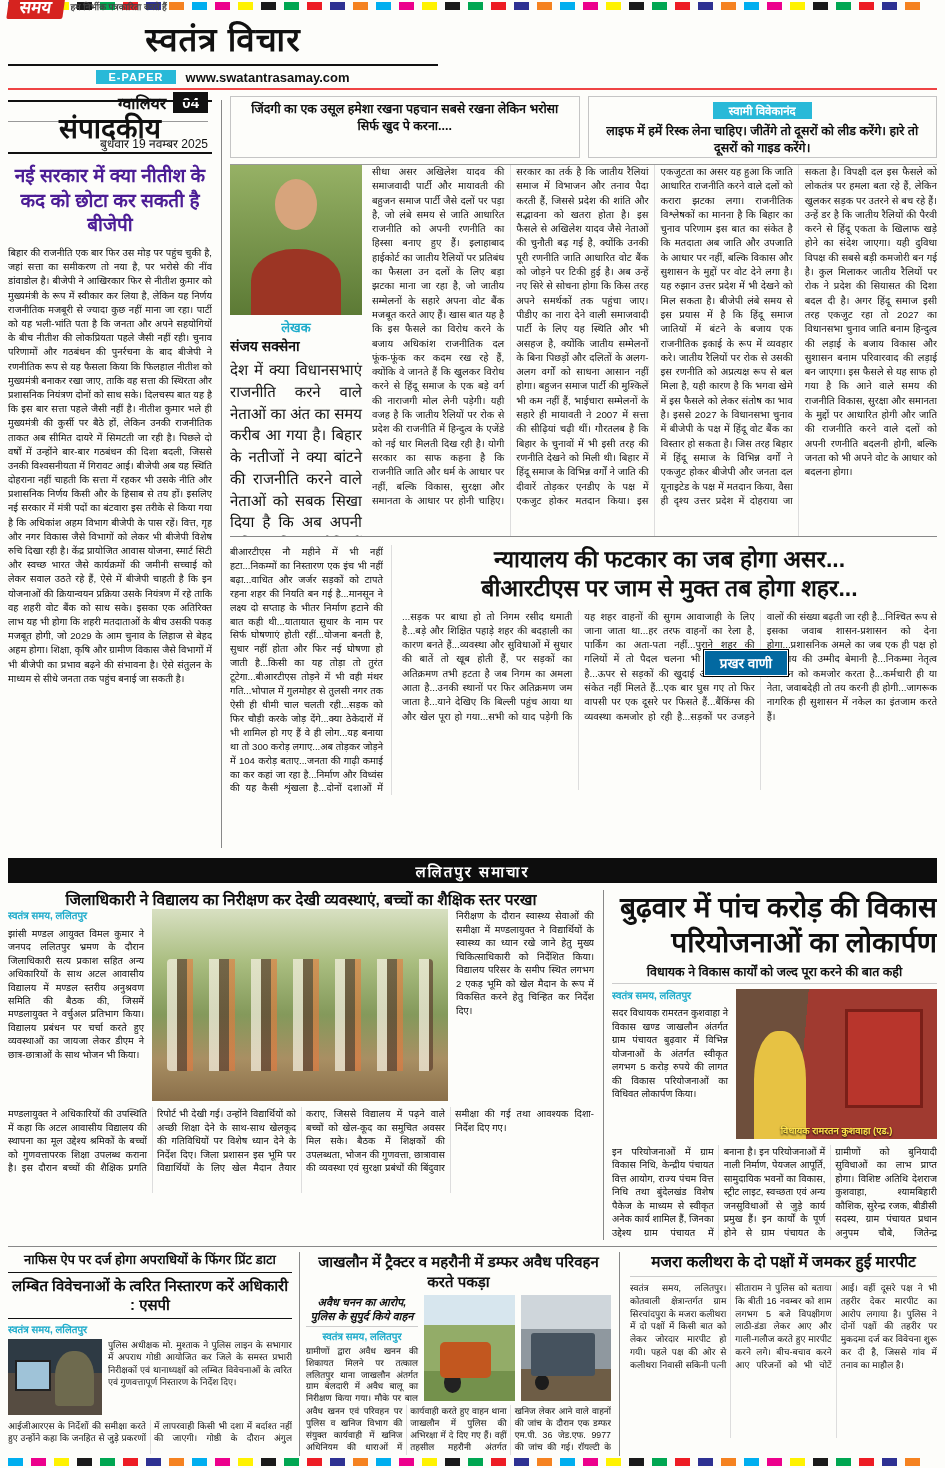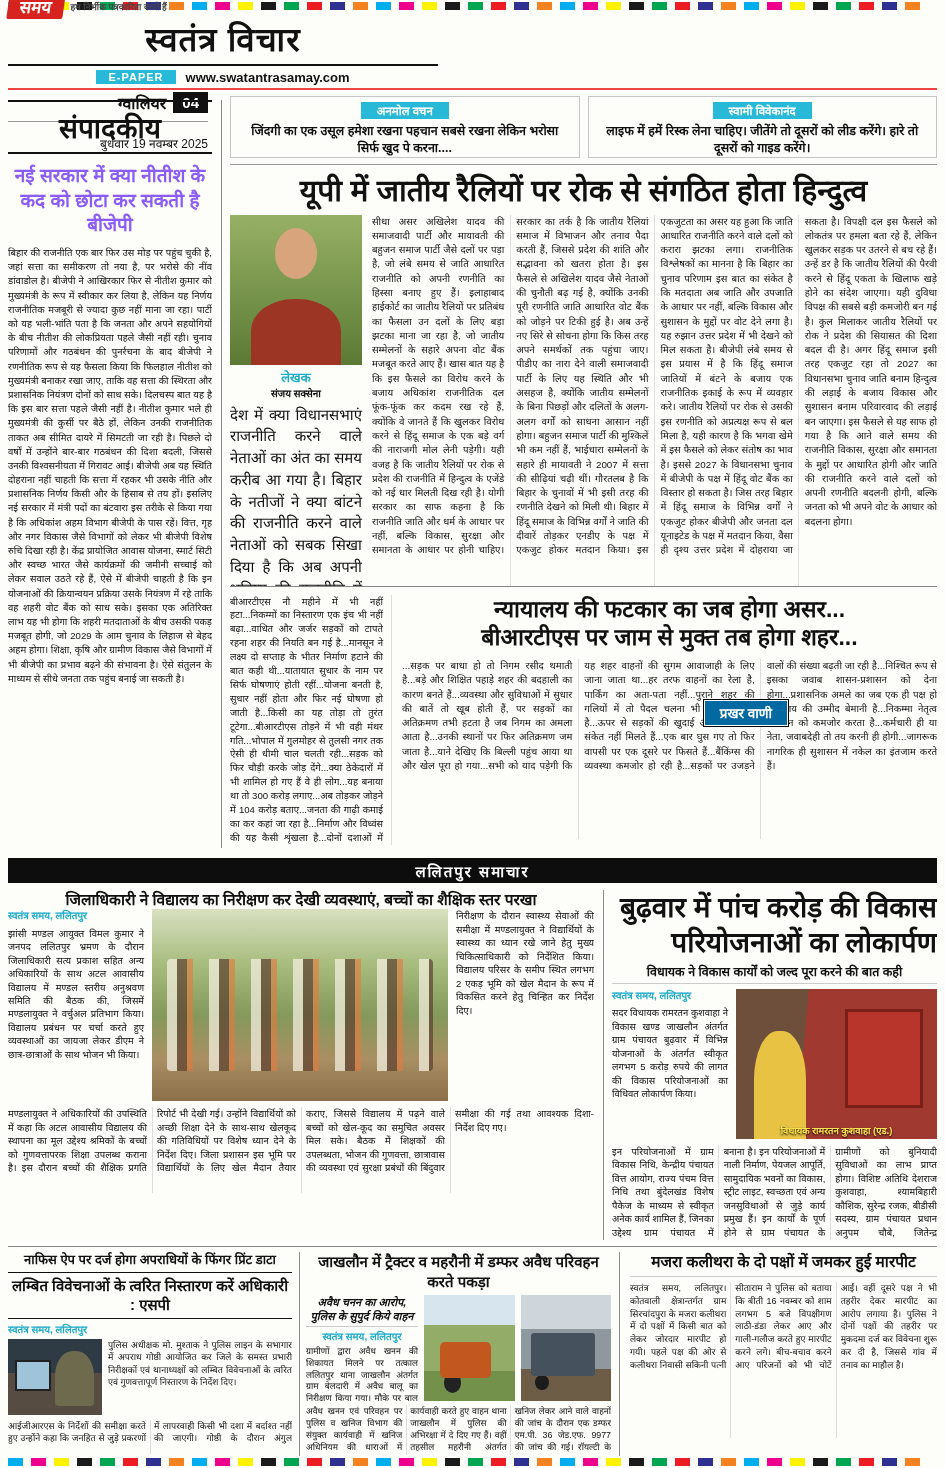--- a/index.html
+++ b/index.html
@@ -34,38 +34,38 @@
   .edition-row{display:flex;justify-content:flex-end;align-items:center;gap:7px;}
   .edition{font-size:16px;font-weight:bold;}
   .page-num{background:#111;color:#fff;font-size:15px;font-weight:bold;padding:2px 9px;}
   .issue-date{font-size:12px;font-weight:normal;margin-top:7px;border-top:1px solid #999;padding-top:13px;}
 
   
   .editorial{position:absolute;left:8px;top:100px;width:214px;height:748px;
              border-right:1px solid #888;padding-right:9px;}
   .ed-title-box{border-top:2px solid #111;border-bottom:2px solid #111;text-align:center;
                 font-size:28px;font-weight:bold;padding:6px 0;}
-  .ed-headline{font-size:19px;font-weight:bold;color:#8b5cf6;text-align:center;
+  .ed-headline{font-size:19px;font-weight:bold;color:#4c1d95;text-align:center;
                line-height:1.3;margin:10px 0 8px;}
   .ed-body{font-size:9.6px;line-height:1.48;height:586px;overflow:hidden;}
 
   
   .main-area{position:absolute;left:230px;top:96px;width:707px;}
   .quotes{display:flex;gap:8px;border-bottom:1px solid #999;padding-bottom:6px;}
   .quote-box{flex:1;border:1px solid #c5c5c5;text-align:center;padding:4px 12px 6px;height:62px;overflow:hidden;}
   .q-label{display:inline-block;background:#29b9d8;color:#fff;font-weight:bold;font-size:11.5px;
            padding:1px 16px;margin-bottom:4px;}
   .q-text{font-size:12.5px;font-weight:bold;line-height:1.35;}
   .main-headline{font-size:30px;font-weight:bold;text-align:center;margin:9px 0 6px;line-height:1.15;}
 
   .main-article{display:flex;gap:10px;height:372px;overflow:hidden;
                 border-bottom:1px solid #888;padding-bottom:6px;}
   .author-col{width:132px;flex:0 0 auto;}
   .author-label{color:#1faccb;font-weight:bold;text-align:center;font-size:13px;margin-top:3px;}
-  .author-name{font-weight:bold;text-align:center;font-size:10px;margin-bottom:5px;}
+  .author-name{font-weight:bold;text-align:left;font-size:14px;margin-bottom:5px;}
   .author-intro{font-size:15px;line-height:1.45;font-family:Liberation Serif, serif;}
   .main-cols{flex:1;height:372px;column-count:4;column-gap:12px;column-rule:1px solid #ddd;
              font-size:9.8px;line-height:1.46;}
 
   
   .brts{display:flex;gap:10px;margin-top:8px;height:250px;overflow:hidden;}
   .brts-left{width:162px;flex:0 0 auto;font-size:9.6px;line-height:1.45;overflow:hidden;
              border-right:1px solid #ddd;padding-right:8px;}
   .brts-right{flex:1;position:relative;}
   .brts-headline{font-size:23px;font-weight:bold;text-align:center;line-height:1.25;margin-bottom:7px;}
@@ -254,30 +254,28 @@
   <div class="editorial">
     <div class="ed-title-box">संपादकीय</div>
     <div class="ed-headline">नई सरकार में क्या नीतीश के कद को छोटा कर सकती है बीजेपी</div>
     <div class="ed-body justify">बिहार की राजनीति एक बार फिर उस मोड़ पर पहुंच चुकी है, जहां सत्ता का समीकरण तो नया है, पर भरोसे की नींव डांवाडोल है। बीजेपी ने आखिरकार फिर से नीतीश कुमार को मुख्यमंत्री के रूप में स्वीकार कर लिया है, लेकिन यह निर्णय राजनीतिक मजबूरी से ज्यादा कुछ नहीं माना जा रहा। पार्टी को यह भली-भांति पता है कि जनता और अपने सहयोगियों के बीच नीतीश की लोकप्रियता पहले जैसी नहीं रही। चुनाव परिणामों और गठबंधन की पुनर्रचना के बाद बीजेपी ने रणनीतिक रूप से यह फैसला किया कि फिलहाल नीतीश को मुख्यमंत्री बनाकर रखा जाए, ताकि वह सत्ता की स्थिरता और प्रशासनिक नियंत्रण दोनों को साध सके। दिलचस्प बात यह है कि इस बार सत्ता पहले जैसी नहीं है। नीतीश कुमार भले ही मुख्यमंत्री की कुर्सी पर बैठे हों, लेकिन उनकी राजनीतिक ताकत अब सीमित दायरे में सिमटती जा रही है। पिछले दो वर्षों में उन्होंने बार-बार गठबंधन की दिशा बदली, जिससे उनकी विश्वसनीयता में गिरावट आई। बीजेपी अब यह स्थिति दोहराना नहीं चाहती कि सत्ता में रहकर भी उसके नीति और प्रशासनिक निर्णय किसी और के हिसाब से तय हों। इसलिए नई सरकार में मंत्री पदों का बंटवारा इस तरीके से किया गया है कि अधिकांश अहम विभाग बीजेपी के पास रहें। वित्त, गृह और नगर विकास जैसे विभागों को लेकर भी बीजेपी विशेष रुचि दिखा रही है। केंद्र प्रायोजित आवास योजना, स्मार्ट सिटी और स्वच्छ भारत जैसे कार्यक्रमों की जमीनी सच्चाई को लेकर सवाल उठते रहे हैं, ऐसे में बीजेपी चाहती है कि इन योजनाओं की क्रियान्वयन प्रक्रिया उसके नियंत्रण में रहे ताकि वह शहरी वोट बैंक को साध सके। इसका एक अतिरिक्त लाभ यह भी होगा कि शहरी मतदाताओं के बीच उसकी पकड़ मजबूत होगी, जो 2029 के आम चुनाव के लिहाज से बेहद अहम होगा। शिक्षा, कृषि और ग्रामीण विकास जैसे विभागों में भी बीजेपी का प्रभाव बढ़ने की संभावना है। ऐसे संतुलन के माध्यम से सीधे जनता तक पहुंच बनाई जा सकती है।</div>
   </div>
 
   <div class="main-area">
 
     <div class="quotes">
       <div class="quote-box">
-        <div><span class="q-label">अनमोल वचन</span></div>
         <div class="q-text">जिंदगी का एक उसूल हमेशा रखना पहचान सबसे रखना लेकिन भरोसा सिर्फ खुद पे करना....</div>
       </div>
       <div class="quote-box">
         <div><span class="q-label">स्वामी विवेकानंद</span></div>
         <div class="q-text">लाइफ में हमें रिस्क लेना चाहिए। जीतेंगे तो दूसरों को लीड करेंगे। हारे तो दूसरों को गाइड करेंगे।</div>
       </div>
     </div>
 
-    <div class="main-headline">यूपी में जातीय रैलियों पर रोक से संगठित होता हिन्दुत्व</div>
 
     <div class="main-article">
       <div class="author-col">
         <div class="photo sanjay portrait"></div>
         <div class="author-label">लेखक</div>
         <div class="author-name">संजय सक्सेना</div>
         <div class="author-intro justify">देश में क्या विधानसभाएं राजनीति करने वाले नेताओं का अंत का समय करीब आ गया है। बिहार के नतीजों ने क्या बांटने की राजनीति करने वाले नेताओं को सबक सिखा दिया है कि अब अपनी भविष्य की राजनीति में बदलाव करना होगा। बिहार से जो संदेश निकला है, उसका प्रभाव अन्य राज्यों में भी देखने को मिल सकता है। खासकर उत्तर प्रदेश में इससे बदलाव आने की पूरी संभावना है।</div>
       </div>
       <div class="main-cols justify">सीधा असर अखिलेश यादव की समाजवादी पार्टी और मायावती की बहुजन समाज पार्टी जैसे दलों पर पड़ा है, जो लंबे समय से जाति आधारित राजनीति को अपनी रणनीति का हिस्सा बनाए हुए हैं। इलाहाबाद हाईकोर्ट का जातीय रैलियों पर प्रतिबंध का फैसला उन दलों के लिए बड़ा झटका माना जा रहा है, जो जातीय सम्मेलनों के सहारे अपना वोट बैंक मजबूत करते आए हैं। खास बात यह है कि इस फैसले का विरोध करने के बजाय अधिकांश राजनीतिक दल फूंक-फूंक कर कदम रख रहे हैं, क्योंकि वे जानते हैं कि खुलकर विरोध करने से हिंदू समाज के एक बड़े वर्ग की नाराजगी मोल लेनी पड़ेगी। यही वजह है कि जातीय रैलियों पर रोक से प्रदेश की राजनीति में हिन्दुत्व के एजेंडे को नई धार मिलती दिख रही है। योगी सरकार का साफ कहना है कि राजनीति जाति और धर्म के आधार पर नहीं, बल्कि विकास, सुरक्षा और समानता के आधार पर होनी चाहिए। सरकार का तर्क है कि जातीय रैलियां समाज में विभाजन और तनाव पैदा करती हैं, जिससे प्रदेश की शांति और सद्भावना को खतरा होता है। इस फैसले से अखिलेश यादव जैसे नेताओं की चुनौती बढ़ गई है, क्योंकि उनकी पूरी रणनीति जाति आधारित वोट बैंक को जोड़ने पर टिकी हुई है। अब उन्हें नए सिरे से सोचना होगा कि किस तरह अपने समर्थकों तक पहुंचा जाए। पीडीए का नारा देने वाली समाजवादी पार्टी के लिए यह स्थिति और भी असहज है, क्योंकि जातीय सम्मेलनों के बिना पिछड़ों और दलितों के अलग-अलग वर्गों को साधना आसान नहीं होगा। बहुजन समाज पार्टी की मुश्किलें भी कम नहीं हैं, भाईचारा सम्मेलनों के सहारे ही मायावती ने 2007 में सत्ता की सीढ़ियां चढ़ी थीं। गौरतलब है कि बिहार के चुनावों में भी इसी तरह की रणनीति देखने को मिली थी। बिहार में हिंदू समाज के विभिन्न वर्गों ने जाति की दीवारें तोड़कर एनडीए के पक्ष में एकजुट होकर मतदान किया। इस एकजुटता का असर यह हुआ कि जाति आधारित राजनीति करने वाले दलों को करारा झटका लगा। राजनीतिक विश्लेषकों का मानना है कि बिहार का चुनाव परिणाम इस बात का संकेत है कि मतदाता अब जाति और उपजाति के आधार पर नहीं, बल्कि विकास और सुशासन के मुद्दों पर वोट देने लगा है। यह रुझान उत्तर प्रदेश में भी देखने को मिल सकता है। बीजेपी लंबे समय से इस प्रयास में है कि हिंदू समाज जातियों में बंटने के बजाय एक राजनीतिक इकाई के रूप में व्यवहार करे। जातीय रैलियों पर रोक से उसकी इस रणनीति को अप्रत्यक्ष रूप से बल मिला है, यही कारण है कि भगवा खेमे में इस फैसले को लेकर संतोष का भाव है। इससे 2027 के विधानसभा चुनाव में बीजेपी के पक्ष में हिंदू वोट बैंक का विस्तार हो सकता है। जिस तरह बिहार में हिंदू समाज के विभिन्न वर्गों ने एकजुट होकर बीजेपी और जनता दल यूनाइटेड के पक्ष में मतदान किया, वैसा ही दृश्य उत्तर प्रदेश में दोहराया जा सकता है। विपक्षी दल इस फैसले को लोकतंत्र पर हमला बता रहे हैं, लेकिन खुलकर सड़क पर उतरने से बच रहे हैं। उन्हें डर है कि जातीय रैलियों की पैरवी करने से हिंदू एकता के खिलाफ खड़े होने का संदेश जाएगा। यही दुविधा विपक्ष की सबसे बड़ी कमजोरी बन गई है। कुल मिलाकर जातीय रैलियों पर रोक ने प्रदेश की सियासत की दिशा बदल दी है। अगर हिंदू समाज इसी तरह एकजुट रहा तो 2027 का विधानसभा चुनाव जाति बनाम हिन्दुत्व की लड़ाई के बजाय विकास और सुशासन बनाम परिवारवाद की लड़ाई बन जाएगा। इस फैसले से यह साफ हो गया है कि आने वाले समय की राजनीति विकास, सुरक्षा और समानता के मुद्दों पर आधारित होगी और जाति की राजनीति करने वाले दलों को अपनी रणनीति बदलनी होगी, बल्कि जनता को भी अपने वोट के आधार को बदलना होगा।</div>
     </div>

